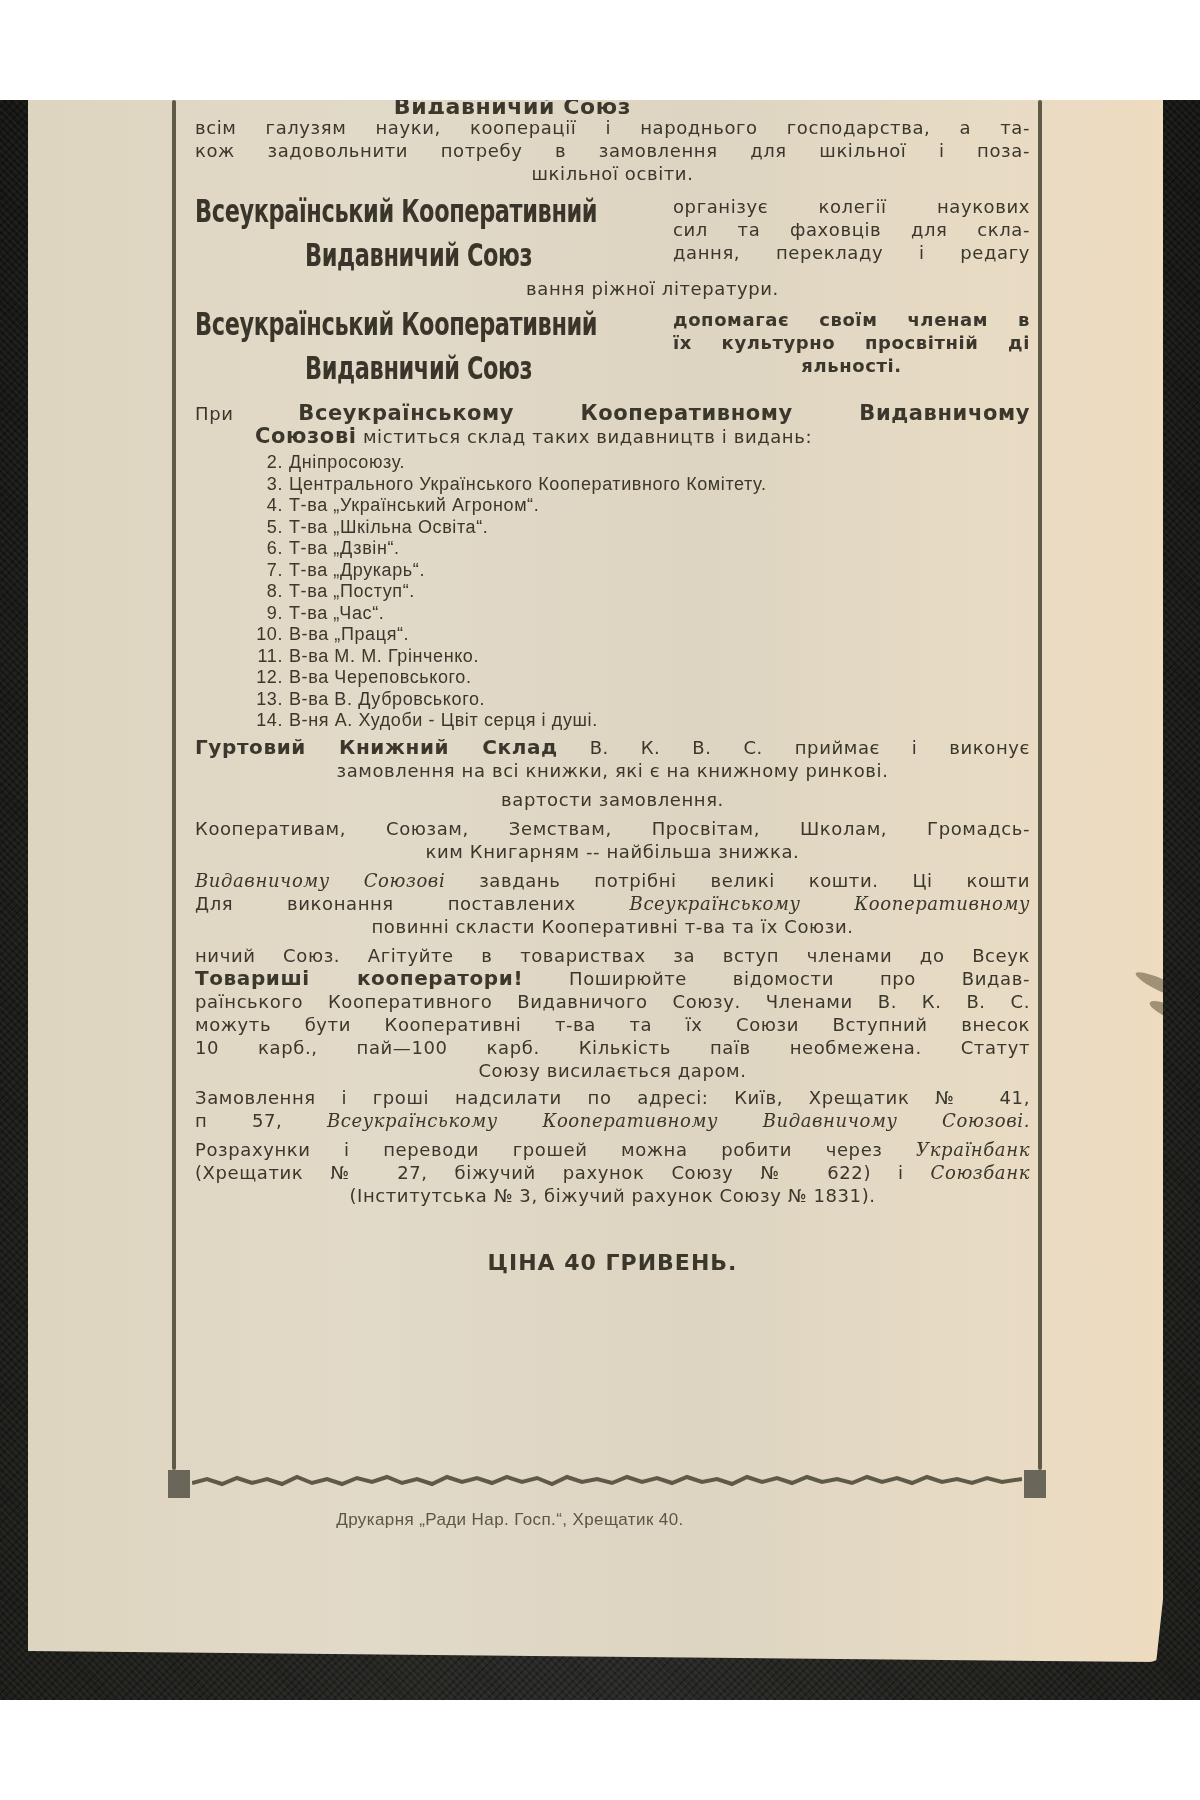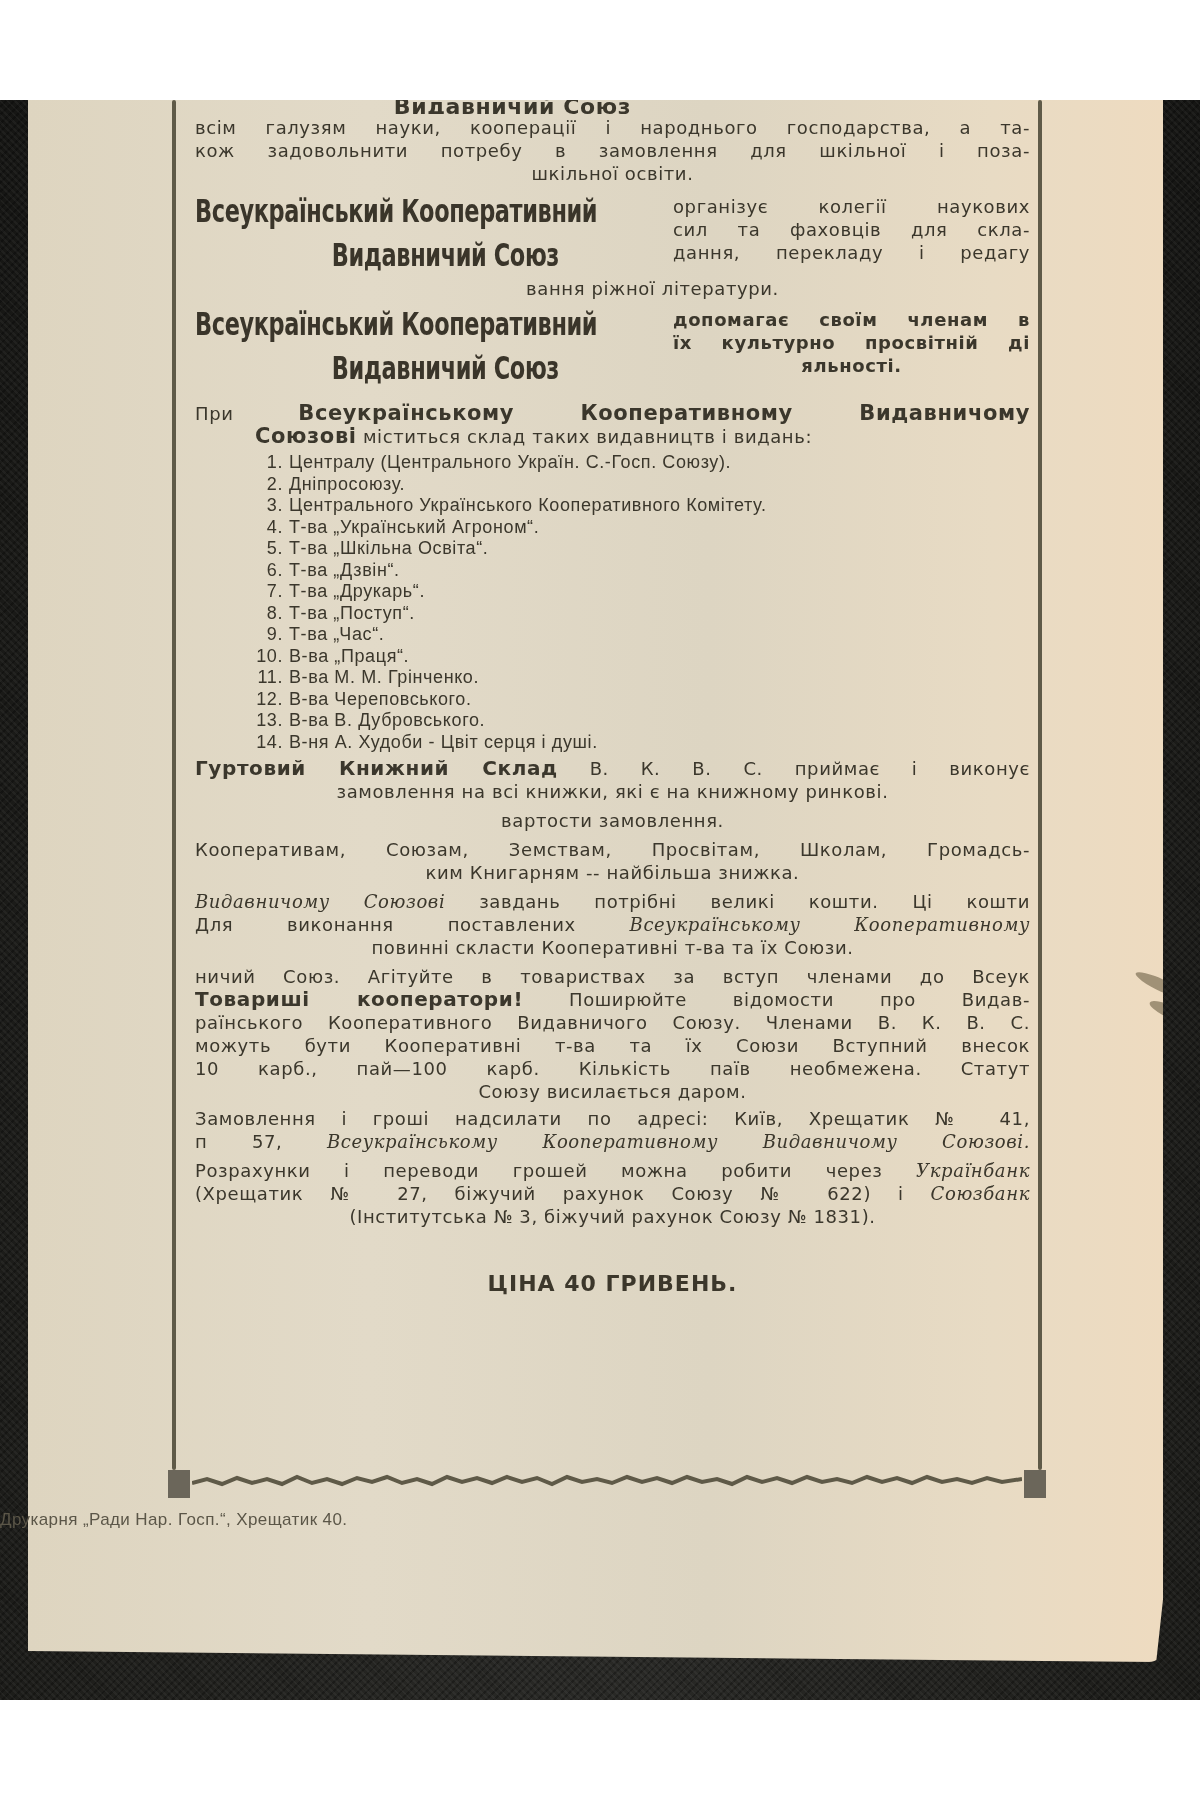--- a/index.html
+++ b/index.html
@@ -53,30 +53,30 @@
   .c { text-align: center; }
   .big {
     font-family: "DejaVu Sans Condensed", "DejaVu Sans", sans-serif;
     font-weight: bold; font-size: 32px; line-height: 44px; letter-spacing: -0.5px;
     transform: scaleX(0.78); transform-origin: left center; white-space: nowrap;
     color: #3a352a;
   }
   .bold { font-weight: bold; }
   .it { font-style: italic; font-family: "DejaVu Serif", serif; }
   .row2 { display: flex; align-items: flex-start; }
-  .row2 .title-col { width: 470px; text-align: center; }
+  .row2 .title-col { width: 470px; }
   .row2 .text-col { flex: 1; padding-left: 8px; }
   .list { margin-left: 58px; font-family: "Liberation Sans", sans-serif; font-size: 18px; line-height: 21.5px; }
   .list li { list-style: none; }
   .list .num { display: inline-block; width: 30px; text-align: right; margin-right: 6px; }
   .price {
     font-weight: bold; font-size: 22px; letter-spacing: 1px; text-align: center; color: #3c372b;
   }
   .printer {
-    position: absolute; left: 0; width: 1020px; top: 1510px; text-align: left;
+    position: absolute; left: 0; width: 1020px; top: 1510px; text-align: center;
     font-family: "Liberation Sans", sans-serif; font-size: 17px; color: #5b5648; letter-spacing: 0.4px;
   }
   .stain { position: absolute; width: 60px; height: 12px; background: #6d5f45; border-radius: 50%; opacity: .6; transform: rotate(25deg); }
 </style>
 </head>
 <body>
 
 <div class="photo">
   <div class="paper">
     <div class="stain" style="left:1105px; top:880px;"></div>
@@ -129,21 +129,20 @@
   <p class="j" style="margin-top:12px;">
     <span>При</span>
     <span class="bold" style="font-size:21px;">Всеукраїнському Кооперативному Видавничому</span>
   </p>
   <p style="margin-left:60px;">
     <span class="bold" style="font-size:21px;">Союзові</span>
     <span>міститься склад таких видавництв і видань:</span>
   </p>
 
   <ul class="list" style="padding:0; margin-top:4px; margin-bottom:4px;">
-    <li><span class="num">1.</span><span>Централу (Центрального Україн. С.-Госп. Союзу).</span></li>
     <li><span class="num">2.</span><span>Дніпросоюзу.</span></li>
     <li><span class="num">3.</span><span>Центрального Українського Кооперативного Комітету.</span></li>
     <li><span class="num">4.</span><span>Т-ва „Український Агроном“.</span></li>
     <li><span class="num">5.</span><span>Т-ва „Шкільна Освіта“.</span></li>
     <li><span class="num">6.</span><span>Т-ва „Дзвін“.</span></li>
     <li><span class="num">7.</span><span>Т-ва „Друкарь“.</span></li>
     <li><span class="num">8.</span><span>Т-ва „Поступ“.</span></li>
     <li><span class="num">9.</span><span>Т-ва „Час“.</span></li>
     <li><span class="num">10.</span><span>В-ва „Праця“.</span></li>
     <li><span class="num">11.</span><span>В-ва М. М. Грінченко.</span></li>

